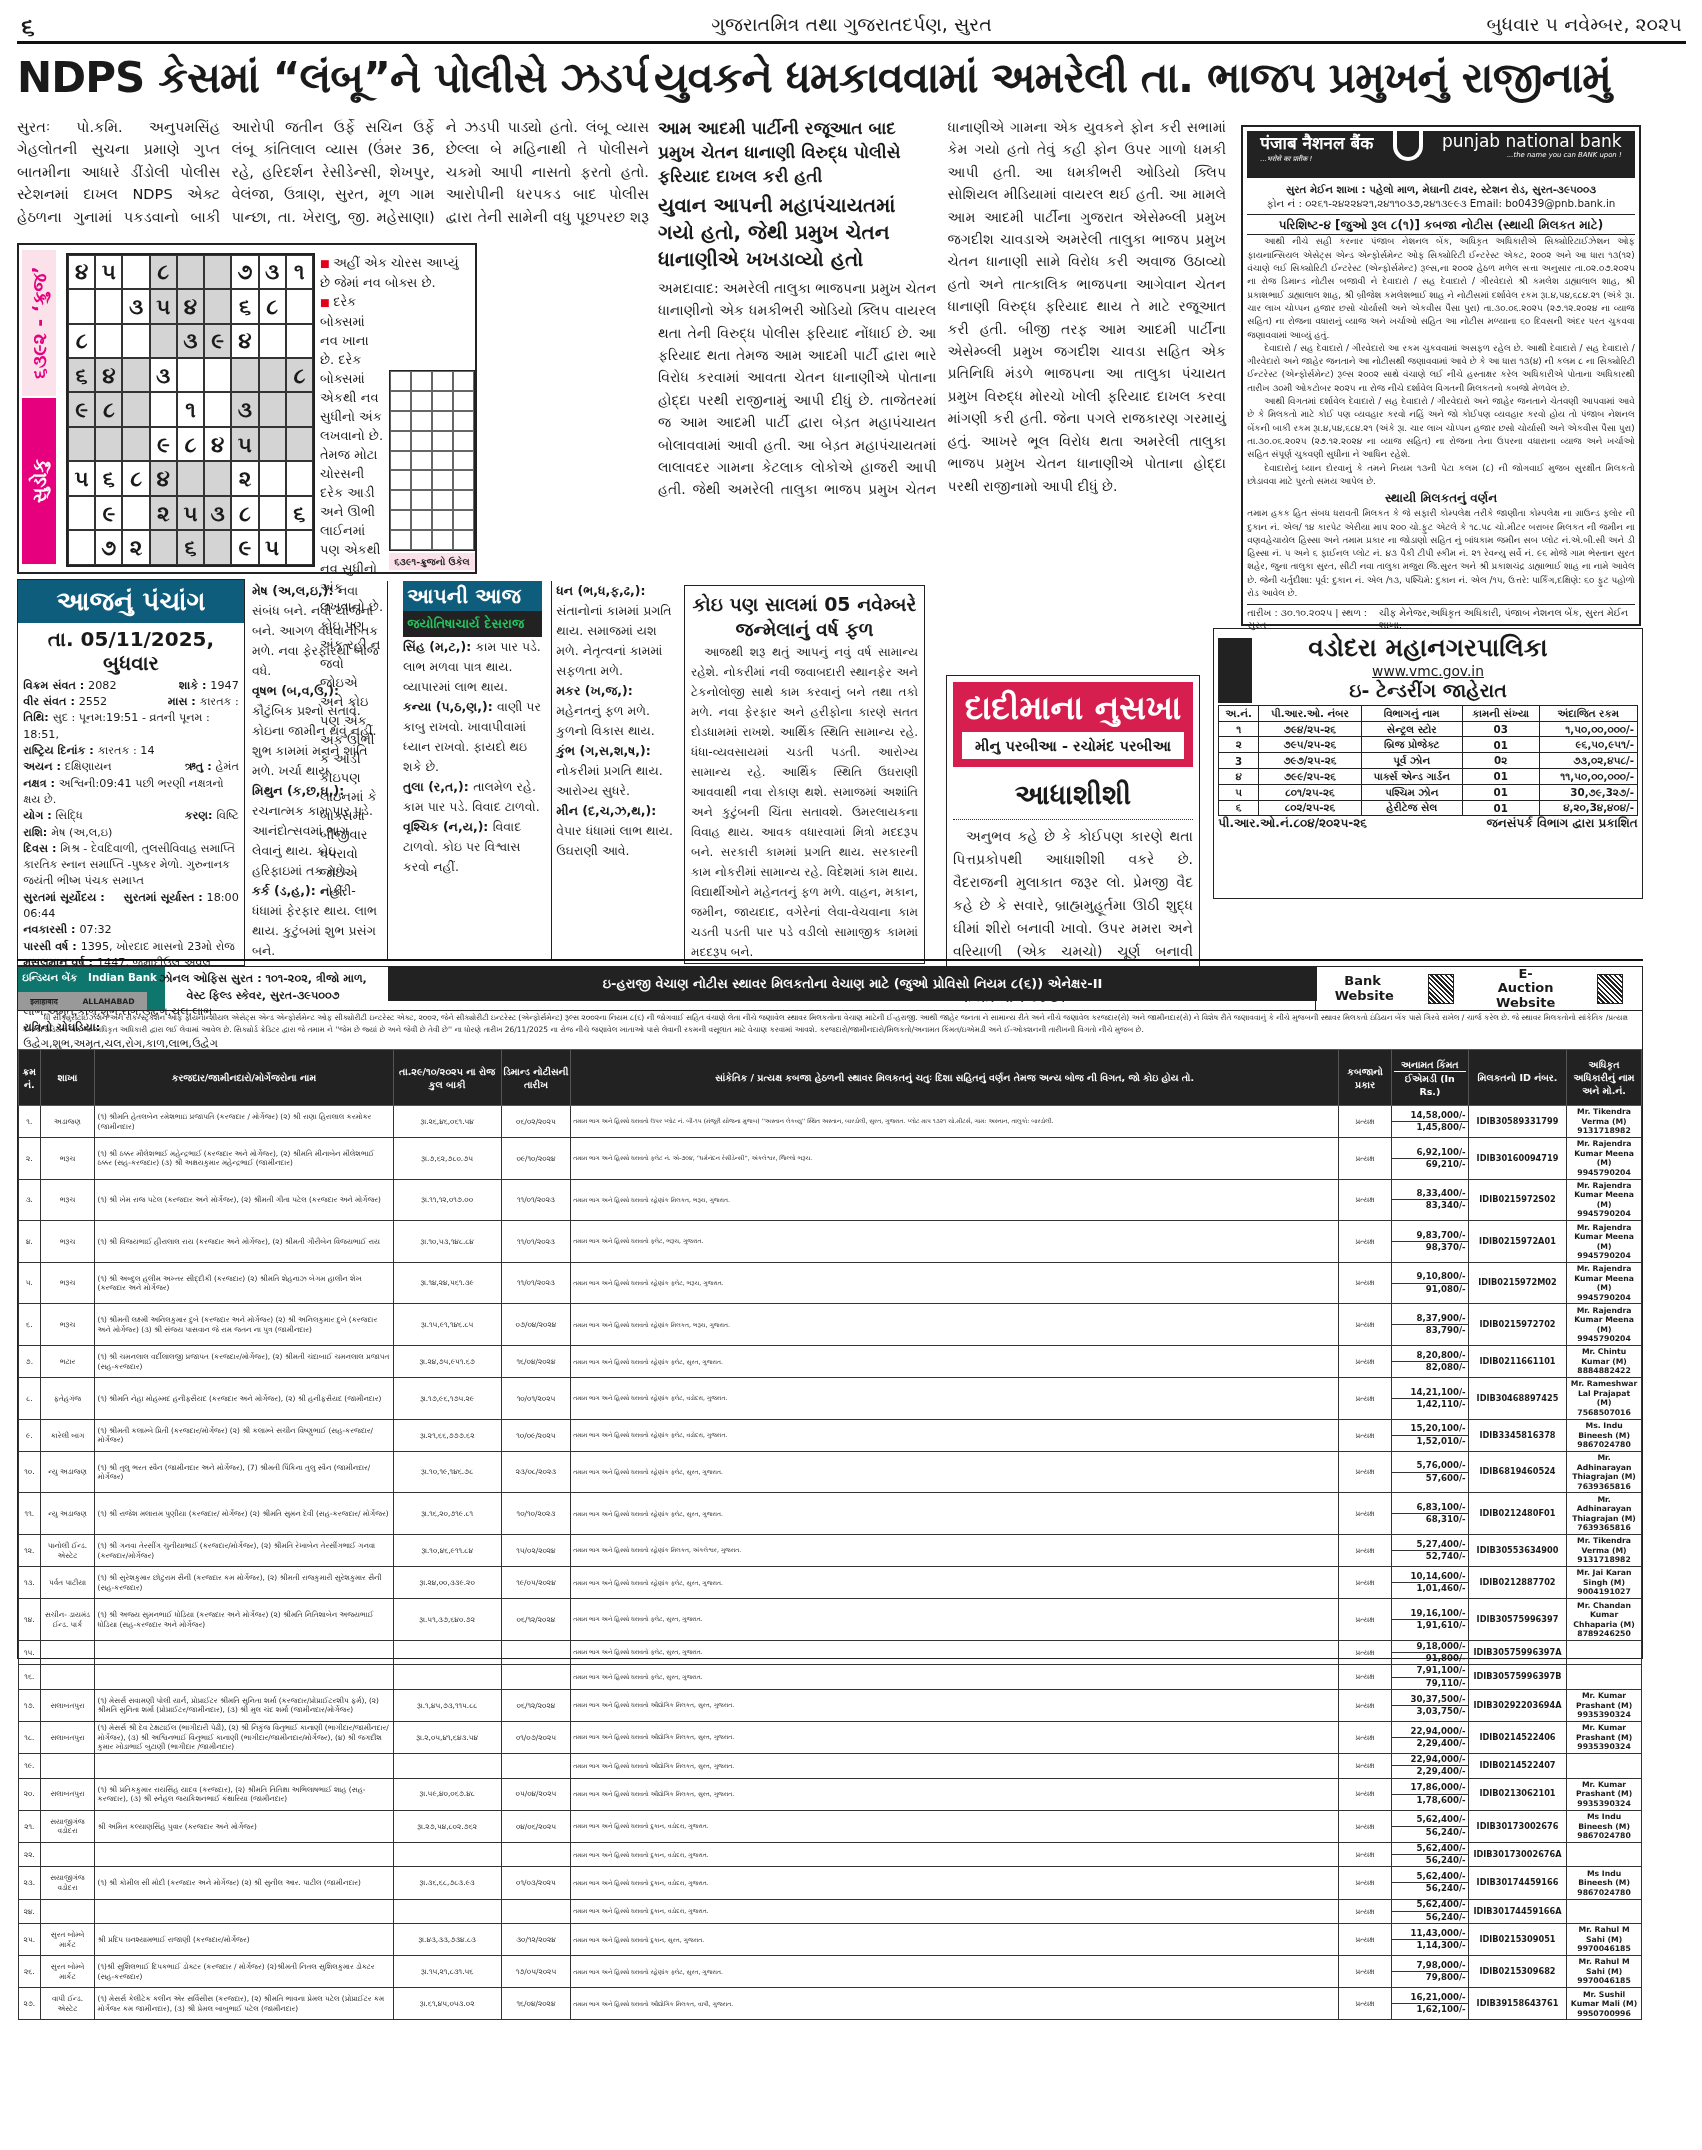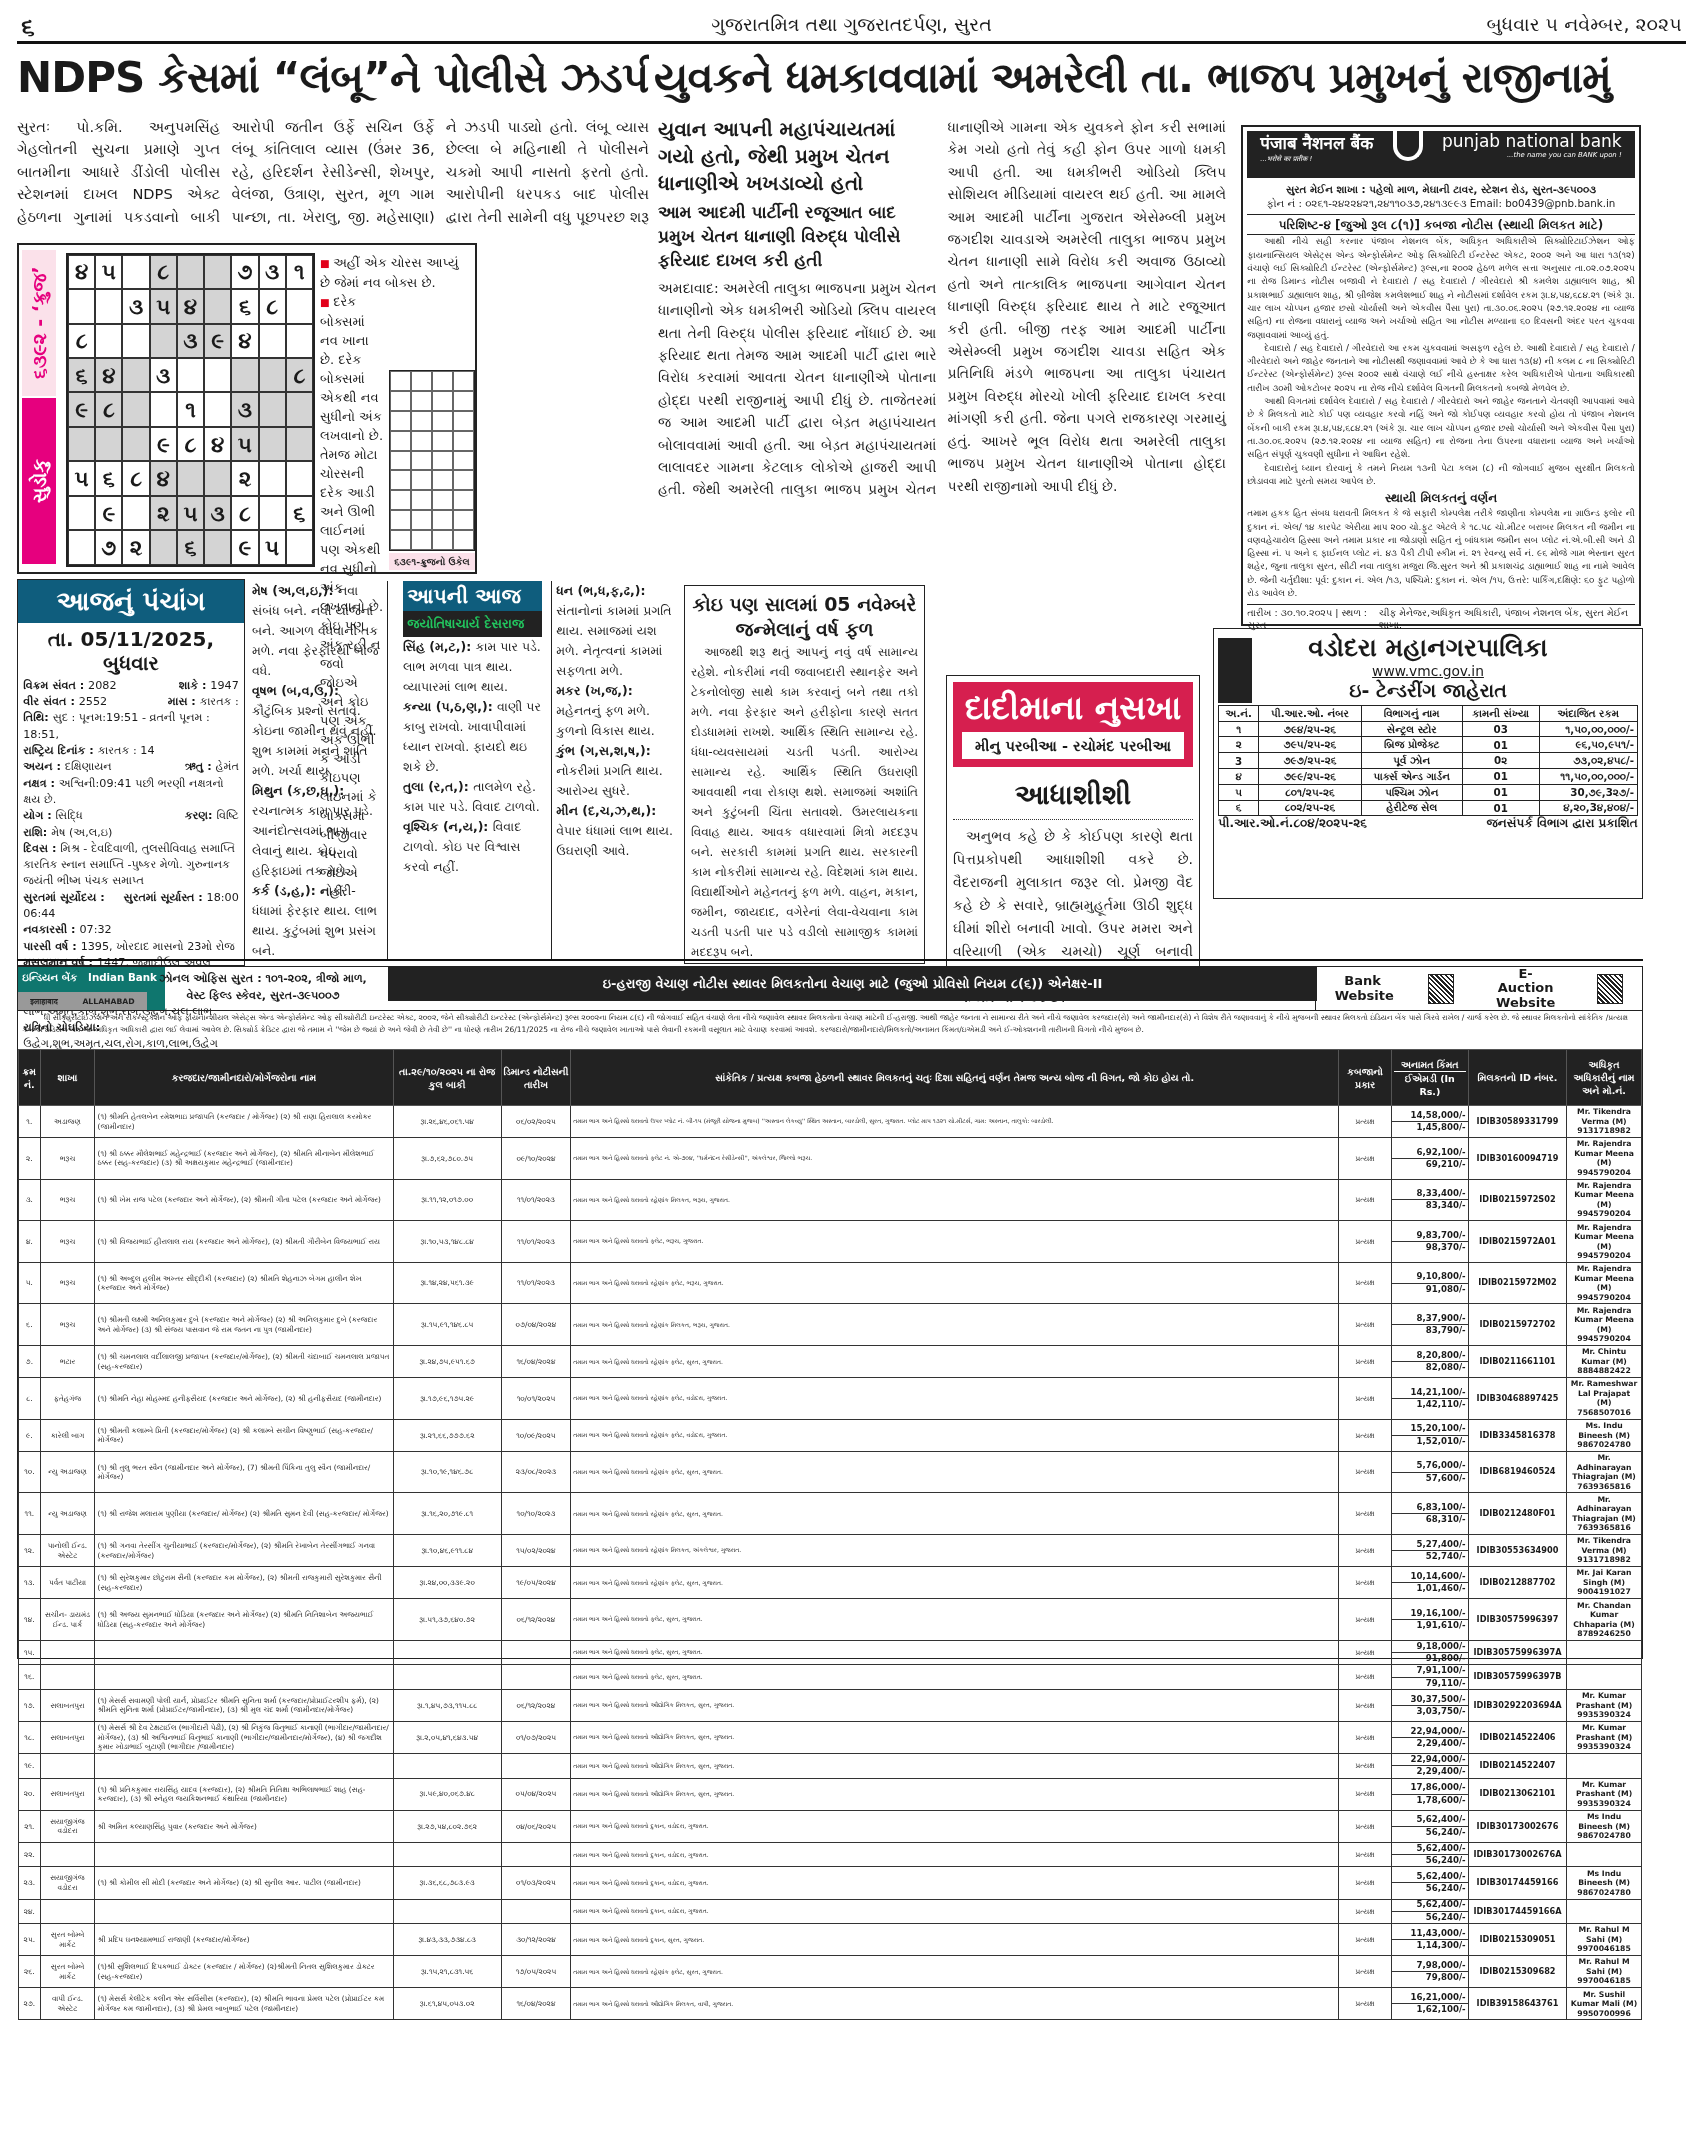--- a/index.html
+++ b/index.html
@@ -317,24 +317,24 @@
     <div class="rashi-item"><b>મીન (દ,ચ,ઝ,થ,): </b>વેપાર ધંધામાં લાભ થાય. ઉઘરાણી આવે.</div>
   </div>
 
 <div id="varshfal" class="abs">
   <h3>કોઇ પણ સાલમાં 05 નવેમ્બરે જન્મેલાનું વર્ષ ફળ</h3>
   <p>આજથી શરૂ થતું આપનું નવું વર્ષ સામાન્ય રહેશે. નોકરીમાં નવી જવાબદારી સ્થાનફેર અને ટેકનોલોજી સાથે કામ કરવાનું બને તથા તકો મળે. નવા ફેરફાર અને હરીફોના કારણે સતત દોડધામમાં રાખશે. આર્થિક સ્થિતિ સામાન્ય રહે. ધંધા-વ્યવસાયમાં ચડતી પડતી. આરોગ્ય સામાન્ય રહે. આર્થિક સ્થિતિ ઉઘરાણી આવવાથી નવા રોકાણ થશે. સમાજમાં અશાંતિ અને કુટુંબની ચિંતા સતાવશે. ઉમરલાયકના વિવાહ થાય. આવક વધારવામાં મિત્રો મદદરૂપ બને. સરકારી કામમાં પ્રગતિ થાય. સરકારની કામ નોકરીમાં સામાન્ય રહે. વિદેશમાં કામ થાય. વિદ્યાર્થીઓને મહેનતનું ફળ મળે. વાહન, મકાન, જમીન, જાયદાદ, વગેરેનાં લેવા-વેચવાના કામ ચડતી પડતી પાર પડે વડીલો સામાજીક કામમાં મદદરૂપ બને.</p>
 </div>
 
 <div id="story2" class="abs" style="left:658px;top:116px;width:568px;height:465px;">
   <div style="column-count:2;column-gap:11.2px;height:456px;">
+    <div style="font-size:17px;line-height:24px;font-weight:bold;margin-bottom:4.3px;">આમ આદમી પાર્ટીની રજૂઆત બાદ પ્રમુખ ચેતન ધાનાણી વિરુદ્ધ પોલીસે ફરિયાદ દાખલ કરી હતી</div>
     <div id="story2-sub" style="font-weight:bold;">
       <span>યુવાન આપની મહાપંચાયતમાં ગયો હતો, જેથી પ્રમુખ ચેતન ધાનાણીએ ખખડાવ્યો હતો</span>
     </div>
-    <div style="font-size:17px;line-height:24px;font-weight:bold;margin-bottom:4.3px;">આમ આદમી પાર્ટીની રજૂઆત બાદ પ્રમુખ ચેતન ધાનાણી વિરુદ્ધ પોલીસે ફરિયાદ દાખલ કરી હતી</div>
     <div class="col-text" style="font-size:14px;line-height:22.4px;overflow:visible;">અમદાવાદ: અમરેલી તાલુકા ભાજપના પ્રમુખ ચેતન ધાનાણીનો એક ધમકીભરી ઓડિયો ક્લિપ વાયરલ થતા તેની વિરુદ્ધ પોલીસ ફરિયાદ નોંધાઈ છે. આ ફરિયાદ થતા તેમજ આમ આદમી પાર્ટી દ્વારા ભારે વિરોધ કરવામાં આવતા ચેતન ધાનાણીએ પોતાના હોદ્દા પરથી રાજીનામું આપી દીધું છે. તાજેતરમાં જ આમ આદમી પાર્ટી દ્વારા બેડ઼ત મહાપંચાયત બોલાવવામાં આવી હતી. આ બેડ઼ત મહાપંચાયતમાં લાલાવદર ગામના કેટલાક લોકોએ હાજરી આપી હતી. જેથી અમરેલી તાલુકા ભાજપ પ્રમુખ ચેતન ધાનાણીએ ગામના એક યુવકને ફોન કરી સભામાં કેમ ગયો હતો તેવું કહી ફોન ઉપર ગાળો ધમકી આપી હતી. આ ધમકીભરી ઓડિયો ક્લિપ સોશિયલ મીડિયામાં વાયરલ થઈ હતી. આ મામલે આમ આદમી પાર્ટીના ગુજરાત એસેમ્બ્લી પ્રમુખ જગદીશ ચાવડાએ અમરેલી તાલુકા ભાજપ પ્રમુખ ચેતન ધાનાણી સામે વિરોધ કરી અવાજ ઉઠાવ્યો હતો અને તાત્કાલિક ભાજપના આગેવાન ચેતન ધાનાણી વિરુદ્ધ ફરિયાદ થાય તે માટે રજૂઆત કરી હતી. બીજી તરફ આમ આદમી પાર્ટીના એસેમ્બ્લી પ્રમુખ જગદીશ ચાવડા સહિત એક પ્રતિનિધિ મંડળે ભાજપના આ તાલુકા પંચાયત પ્રમુખ વિરુદ્ધ મોરચો ખોલી ફરિયાદ દાખલ કરવા માંગણી કરી હતી. જેના પગલે રાજકારણ ગરમાયું હતું. આખરે ભૂલ વિરોધ થતા અમરેલી તાલુકા ભાજપ પ્રમુખ ચેતન ધાનાણીએ પોતાના હોદ્દા પરથી રાજીનામો આપી દીધું છે.</div>
   </div>
 </div>
 
 <div id="dadima" class="abs">
   <div id="dadima-head">
     <div id="dadima-title">દાદીમાના નુસખા</div>
     <div id="dadima-auth">મીનુ પરબીઆ - રચોમંદ પરબીઆ</div>
   </div>
   <div id="dadima-topic">આધાશીશી</div>

